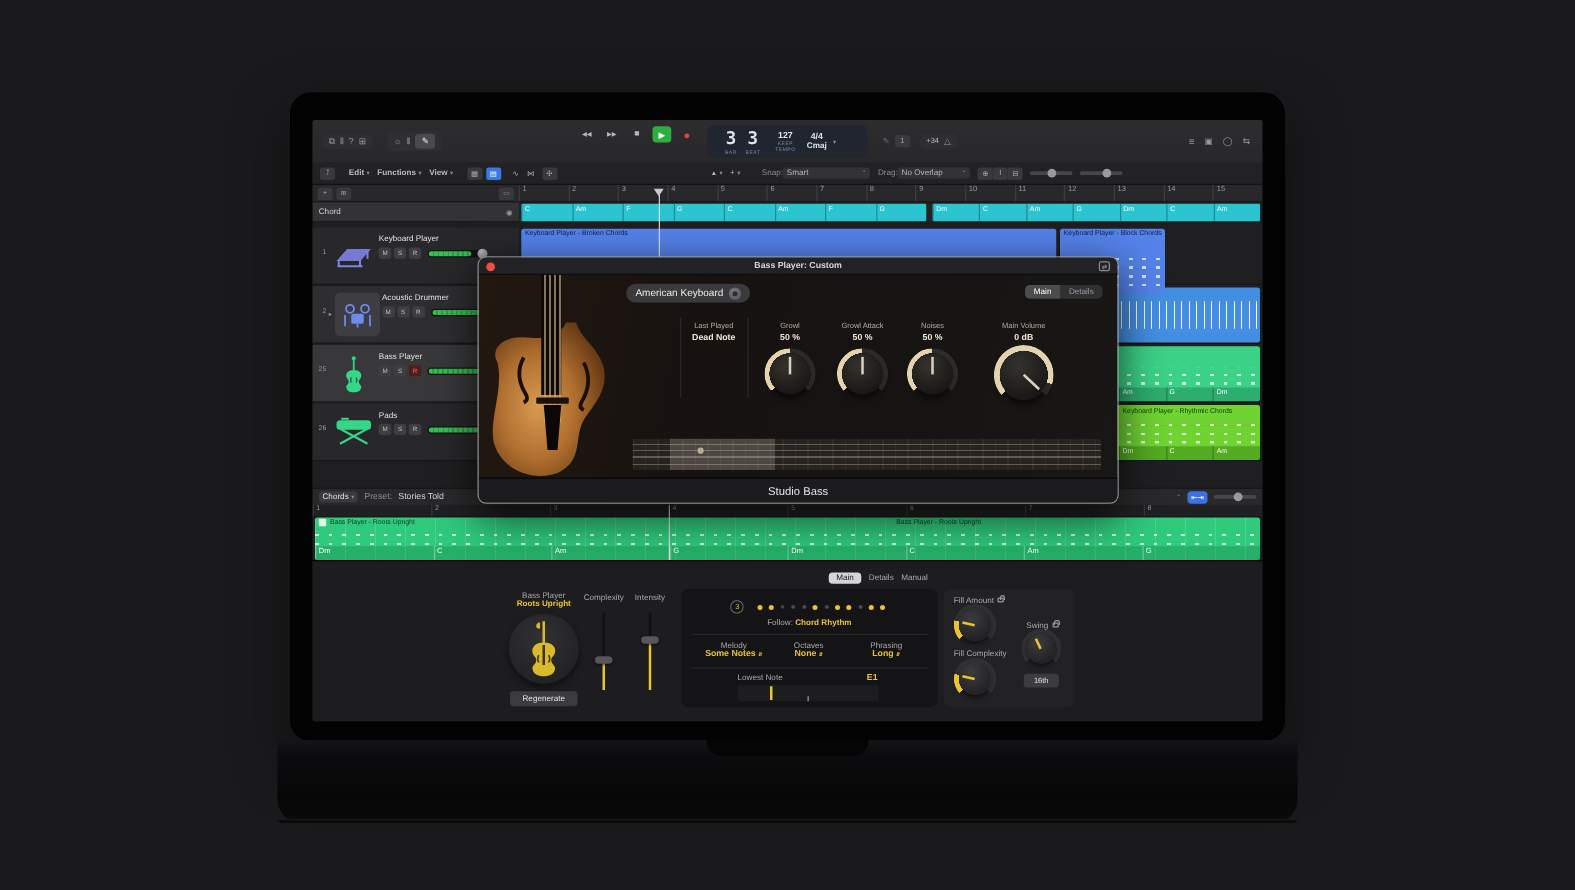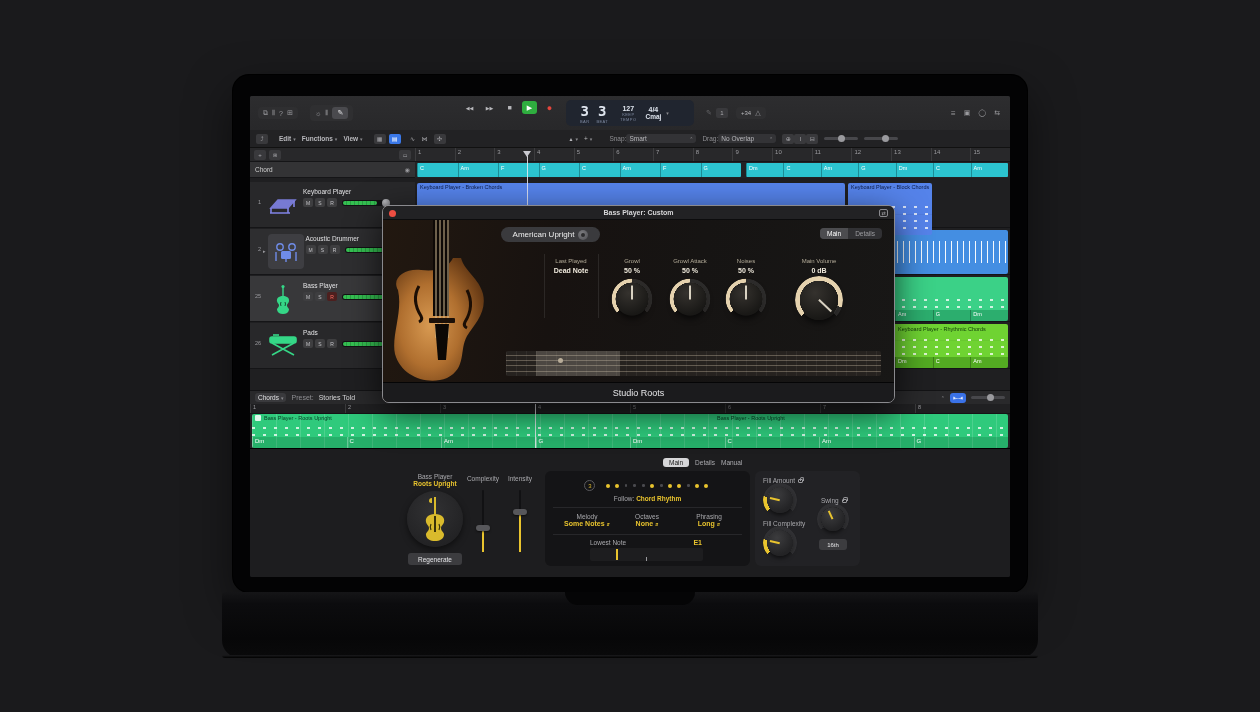--- a/index.html
+++ b/index.html
@@ -650,21 +650,21 @@
               <path d="M57 0 V120"></path>
               <path d="M61 0 V120"></path>
               <path d="M65 0 V118"></path>
             </g>
           <rect x="46" y="98" width="26" height="5" rx="1" fill="#1c1008"></rect>
           <path d="M52 104 L66 104 L63 140 L55 140 Z" fill="#0c0805"></path>
         </svg>
       </div>
 
       <div class="pill">
-        <span>American Upright</span>
+        <span>American Keyboard</span>
         <span class="gear"></span>
       </div>
 
       <div class="p-tabs">
         <span class="t on">Main</span>
         <span class="t">Details</span>
       </div>
 
       <div class="p-div" style="left:161px;"></div>
       <div class="p-div" style="left:215px;"></div>
@@ -699,18 +699,18 @@
         <span class="arc" style="background:conic-gradient(from 228deg, #e5d2ae 0 240deg, rgba(255,255,255,.1) 240deg 264deg, transparent 264deg);"></span>
         <span class="ptr" style="transform:rotate(313deg);"></span>
       </div>
 
       <div class="fretboard">
         <span class="fret-hl"></span>
         <span class="fret-dot"></span>
       </div>
 
       <div class="p-footer">
-        <span>Studio Roots</span>
+        <span>Studio Bass</span>
       </div>
     </div>
 
   </div>
 </div>
 
 </body></html>

